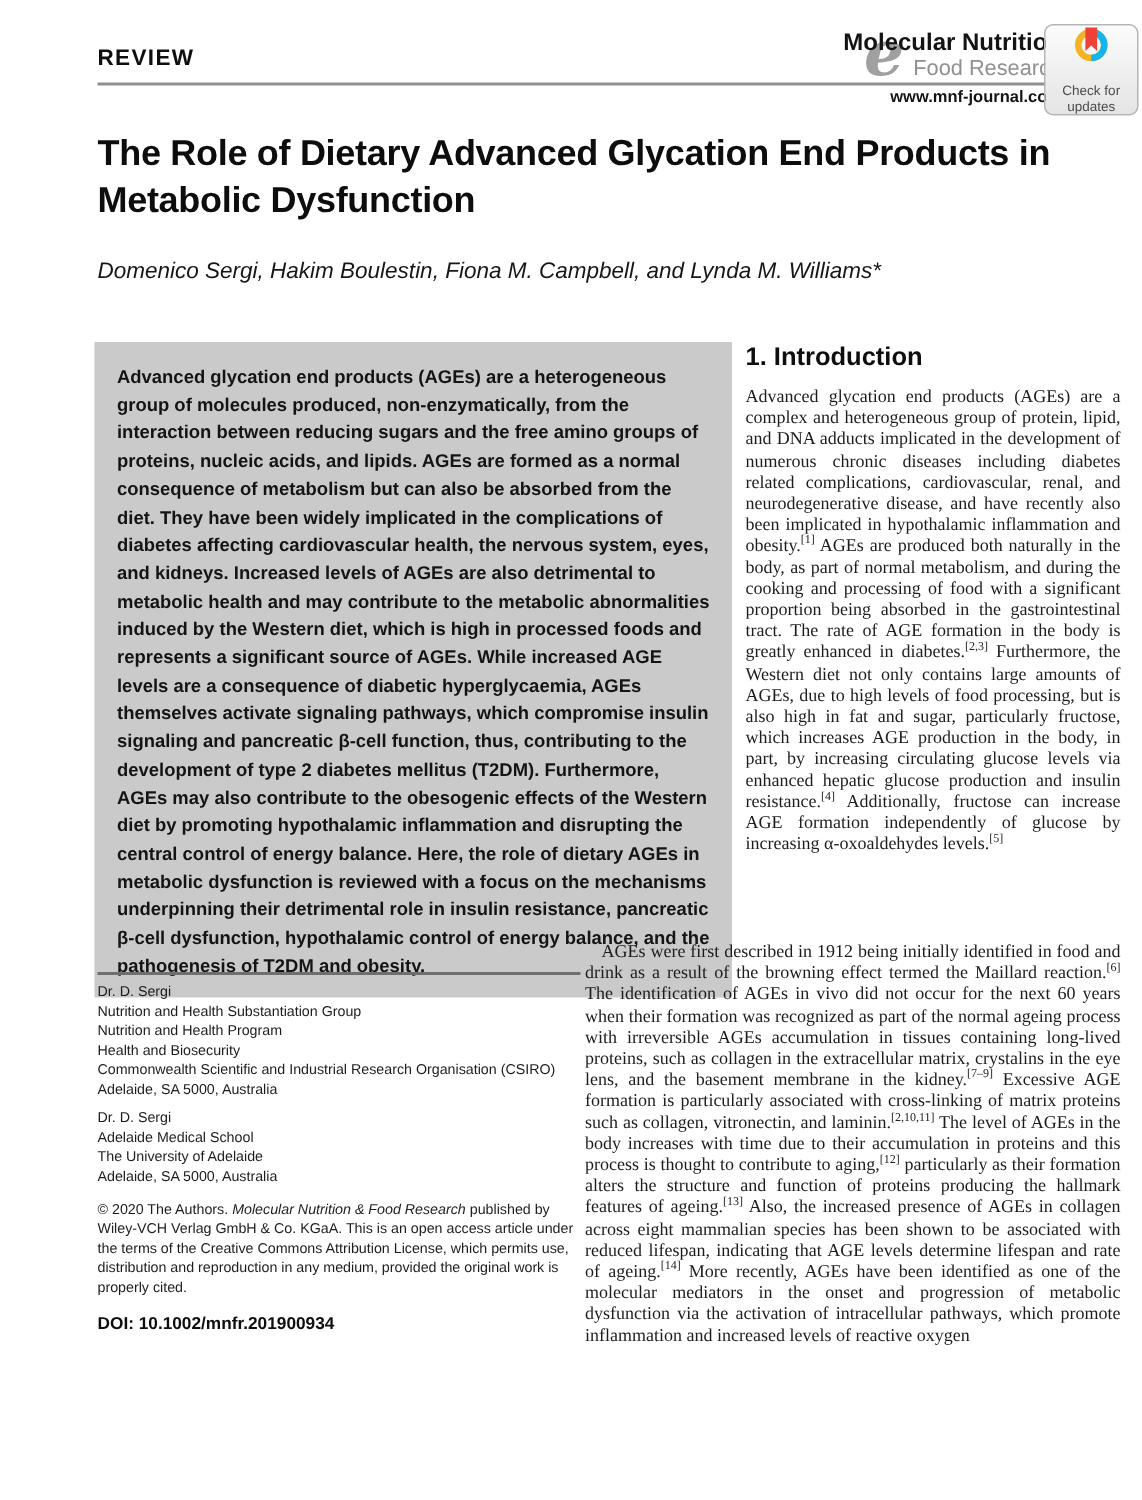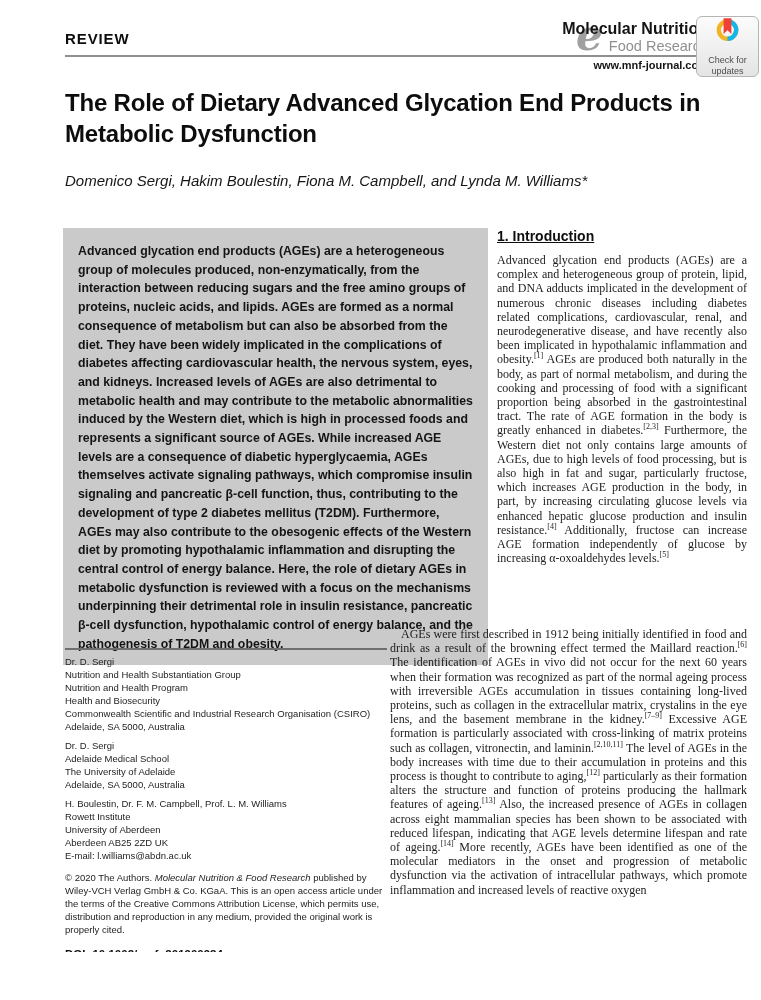--- a/index.html
+++ b/index.html
@@ -27,21 +27,21 @@
 
   
   .abstract-box{left:63px;top:228px;width:425px;box-sizing:border-box;background:var(--abstract-bg,#cacaca);
                 padding:14px 15px 12px 15px;}
   .abstract-text{font-size:12.3px;font-weight:bold;line-height:18.7px;color:#141414;text-align:left;}
 
   
   .serif{font-family:"Liberation Serif",serif;font-size:12px;line-height:14.2px;text-align:justify;color:#1c1c1c;}
   .serif sup{font-size:8px;line-height:0;}
   .intro-col{left:497px;top:228px;width:250px;}
-  .intro-heading{font-size:14px;font-weight:bold;color:#0e0e0e;margin:0 0 9px 0;font-family:"Liberation Sans",sans-serif;text-decoration:underline;}
+  .intro-heading{font-size:17px;font-weight:bold;color:#0e0e0e;margin:0 0 9px 0;font-family:"Liberation Sans",sans-serif;}
   .wide-para{left:390px;top:627px;width:357px;text-indent:11px;}
 
   
   .footnote-block{left:65px;top:648px;width:322px;}
   .footnote-rule{height:2px;background:#6f6f6f;margin-bottom:4px;}
   .affil-group{font-size:9.5px;line-height:13px;color:#1d1d1d;white-space:pre-line;margin:5px 0 6px 0;}
   .license-note{font-size:9.5px;line-height:13px;color:#1d1d1d;margin-top:9px;}
   .doi-line{font-size:11.5px;font-weight:bold;color:#0e0e0e;margin-top:12px;cursor:pointer;}
 
   
@@ -101,25 +101,20 @@
 Nutrition and Health Program
 Health and Biosecurity
 Commonwealth Scientific and Industrial Research Organisation (CSIRO)
 Adelaide, SA 5000, Australia</div>
 
         <div class="affil-group">Dr. D. Sergi
 Adelaide Medical School
 The University of Adelaide
 Adelaide, SA 5000, Australia</div>
 
-        <div class="affil-group">H. Boulestin, Dr. F. M. Campbell, Prof. L. M. Williams
-Rowett Institute
-University of Aberdeen
-Aberdeen AB25 2ZD UK
-E-mail: l.williams@abdn.ac.uk</div>
       </div>
     <div class="license-note">
       <span>© 2020 The Authors. </span><span class="it">Molecular Nutrition &amp; Food Research</span><span> published by Wiley-VCH Verlag GmbH &amp; Co. KGaA. This is an open access article under the terms of the Creative Commons Attribution License, which permits use, distribution and reproduction in any medium, provided the original work is properly cited.</span>
     </div>
     <div class="doi-line">DOI: 10.1002/mnfr.201900934</div>
   </div>
 
   <div class="abs footer-citation">
     <span class="it">Mol. Nutr. Food Res. </span><span class="bd">2021, </span><span class="it">65, </span><span>1900934</span>
   </div>

